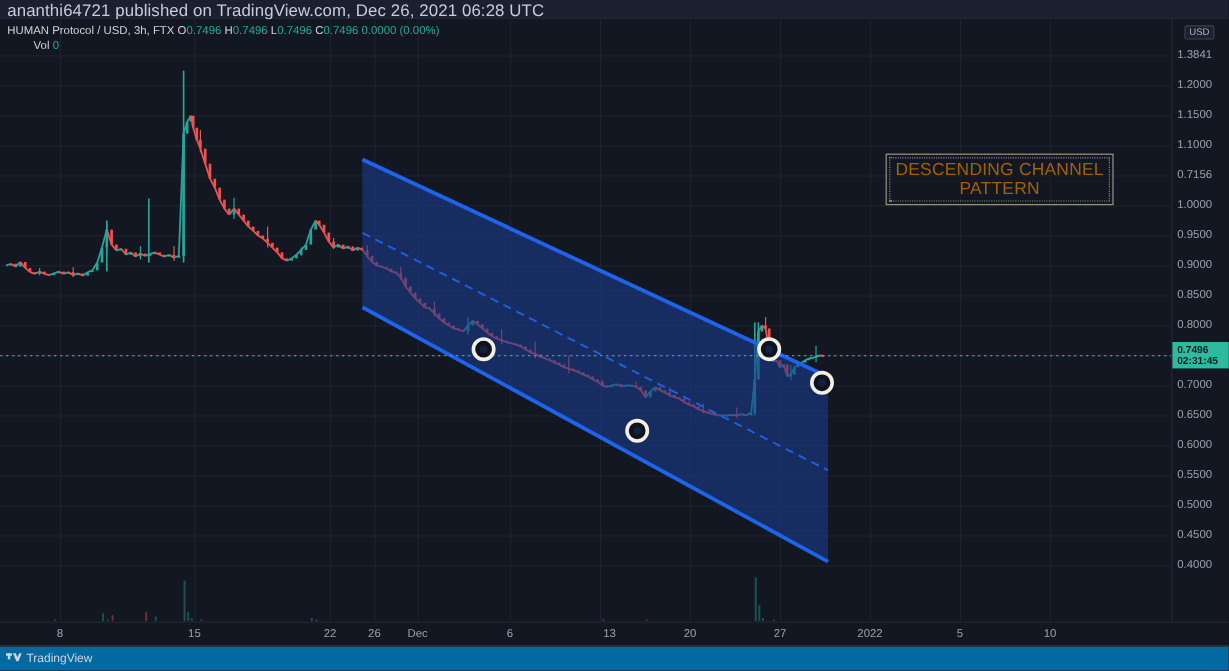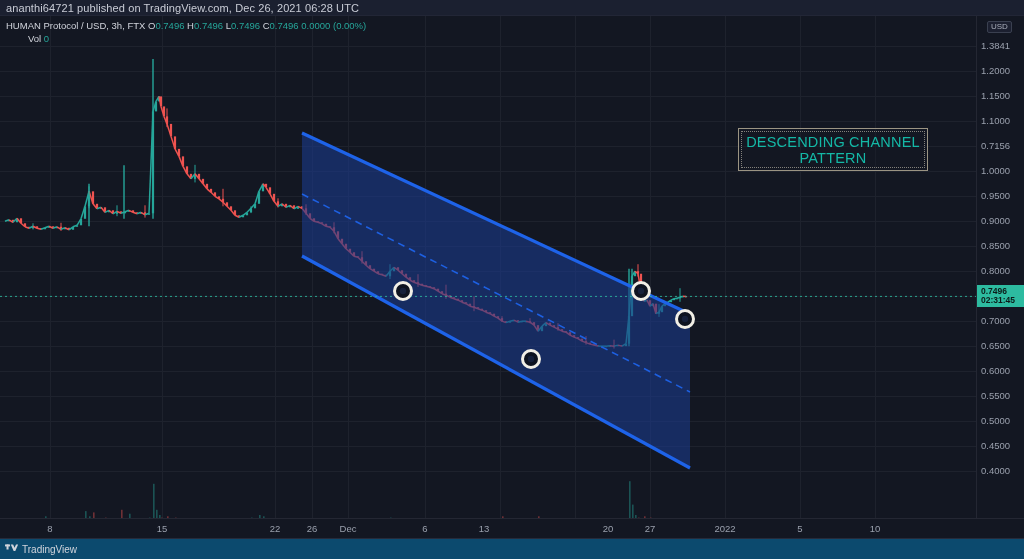--- a/index.html
+++ b/index.html
@@ -17,21 +17,21 @@
 
   
   .published-bar {
     position: absolute; left: 0; top: 0;
     width: 1024px; height: 16px;
     background: #1b2030;
     border-bottom: 1px solid #222636;
     display: flex; align-items: center;
   }
   .published-text {
-    font-size: 11px; color: #c9ccd6;
+    font-size: 14px; color: #c9ccd6;
     padding-left: 6px; letter-spacing: .1px;
     white-space: nowrap;
   }
 
   
   .chart-area {
     position: absolute; left: 0; top: 16px;
     width: 976px; height: 502px;
     background: #131722;
     overflow: hidden;
@@ -64,21 +64,21 @@
     background: rgba(19,23,34,0.35);
     display: flex; align-items: center; justify-content: center;
     z-index: 25;
   }
   .pattern-note-inner {
     border: 1px dotted rgba(224,216,196,0.55);
     width: 184px; height: 37px;
     display: flex; align-items: center; justify-content: center;
   }
   .pattern-note span {
-    color: #14b8a6; font-size: 14.5px;
+    color: #a16207; font-size: 14.5px;
     line-height: 16px; text-align: center;
     letter-spacing: .2px;
   }
 
   
   .price-scale {
     position: absolute; left: 976px; top: 16px;
     width: 48px; height: 502px;
     background: #131722;
     border-left: 1px solid #242733;
@@ -118,21 +118,21 @@
     position: absolute; top: 4px;
     font-size: 9.5px; color: #9aa0ad;
     transform: translateX(-50%);
     white-space: nowrap;
   }
 
   
   .bottom-bar {
     position: absolute; left: 0; top: 538px;
     width: 1024px; height: 21px;
-    background: #0c4a6e;
+    background: #0369a1;
     border-top: 1px solid #262b3b;
     display: flex; align-items: center;
   }
   .tv-logo {
     display: flex; align-items: center; gap: 4px;
     padding-left: 5px;
   }
   .tv-logo-text { font-size: 10px; color: #d1d4dc; }
 </style>
 </head>
@@ -808,22 +808,22 @@
   </div>
 
   <div class="time-scale">
     <div id="time-ticks">
         <div class="time-tick" style="left: 50px;">8</div>
         <div class="time-tick" style="left: 162px;">15</div>
         <div class="time-tick" style="left: 275px;">22</div>
         <div class="time-tick" style="left: 312px;">26</div>
         <div class="time-tick" style="left: 348px;">Dec</div>
         <div class="time-tick" style="left: 425px;">6</div>
-        <div class="time-tick" style="left: 484px;">13</div>
-        <div class="time-tick" style="left: 608px;">20</div>
+        <div class="time-tick" style="left: 508px;">13</div>
+        <div class="time-tick" style="left: 575px;">20</div>
         <div class="time-tick" style="left: 650px;">27</div>
         <div class="time-tick" style="left: 725px;">2022</div>
         <div class="time-tick" style="left: 800px;">5</div>
         <div class="time-tick" style="left: 875px;">10</div>
       </div>
   </div>
 
   <div class="bottom-bar">
     <div class="tv-logo">
       <svg width="13" height="11" viewBox="0 0 36 28">

